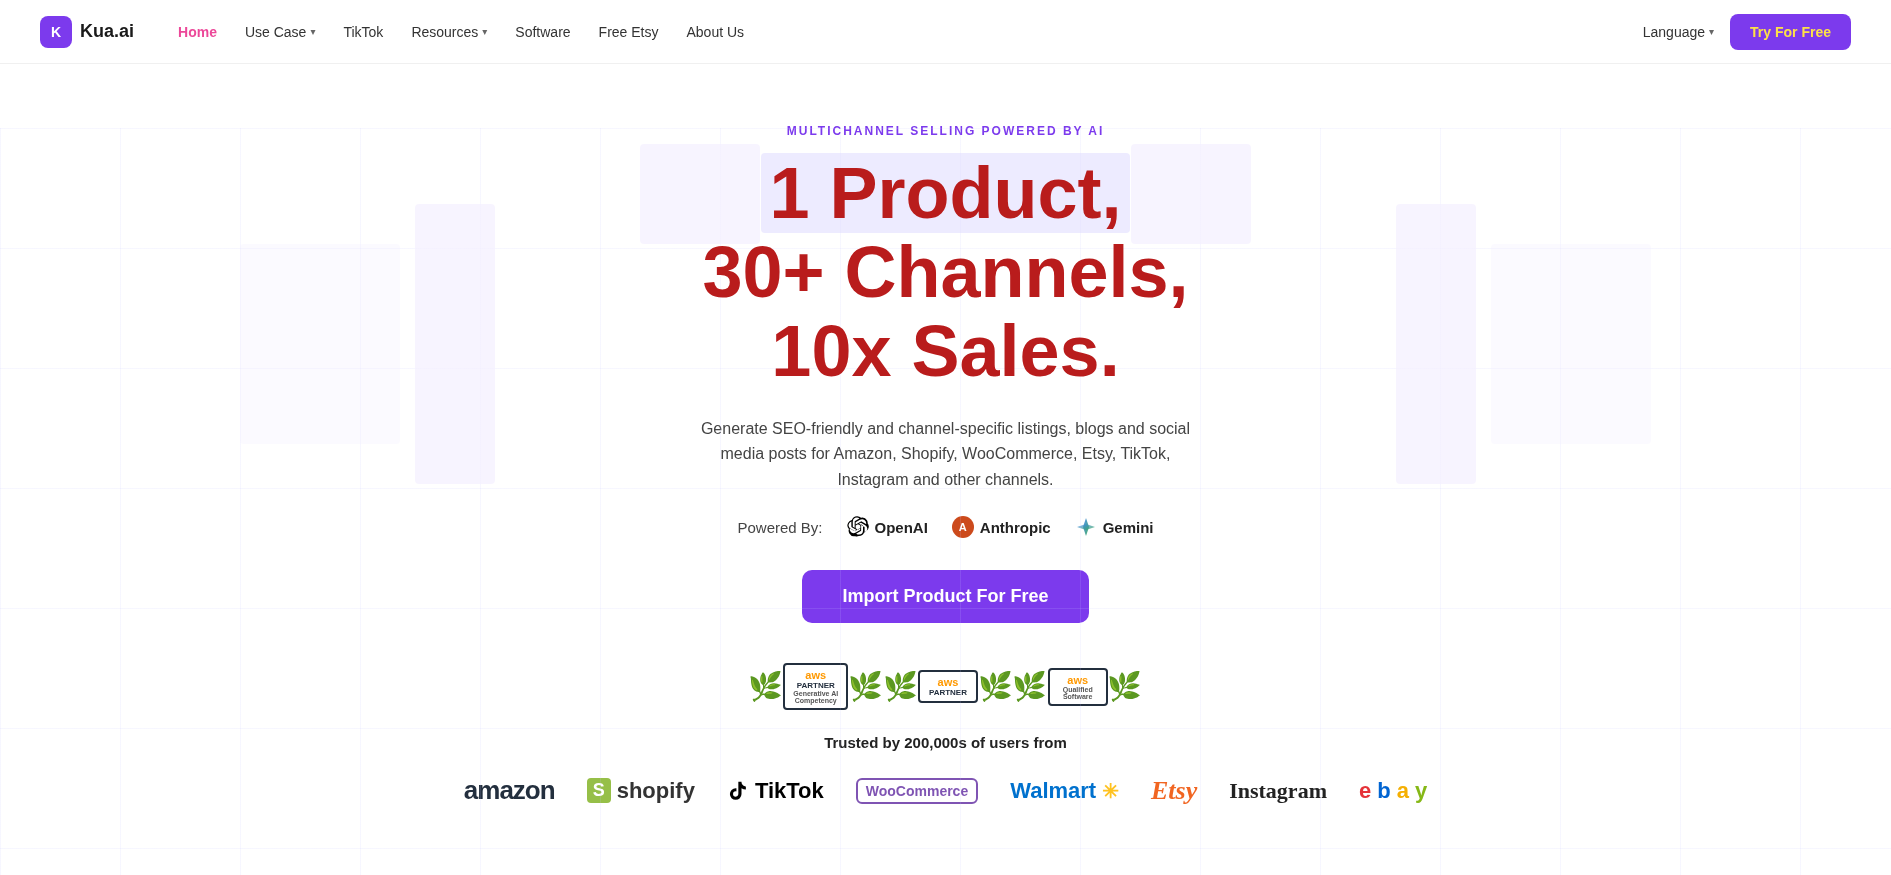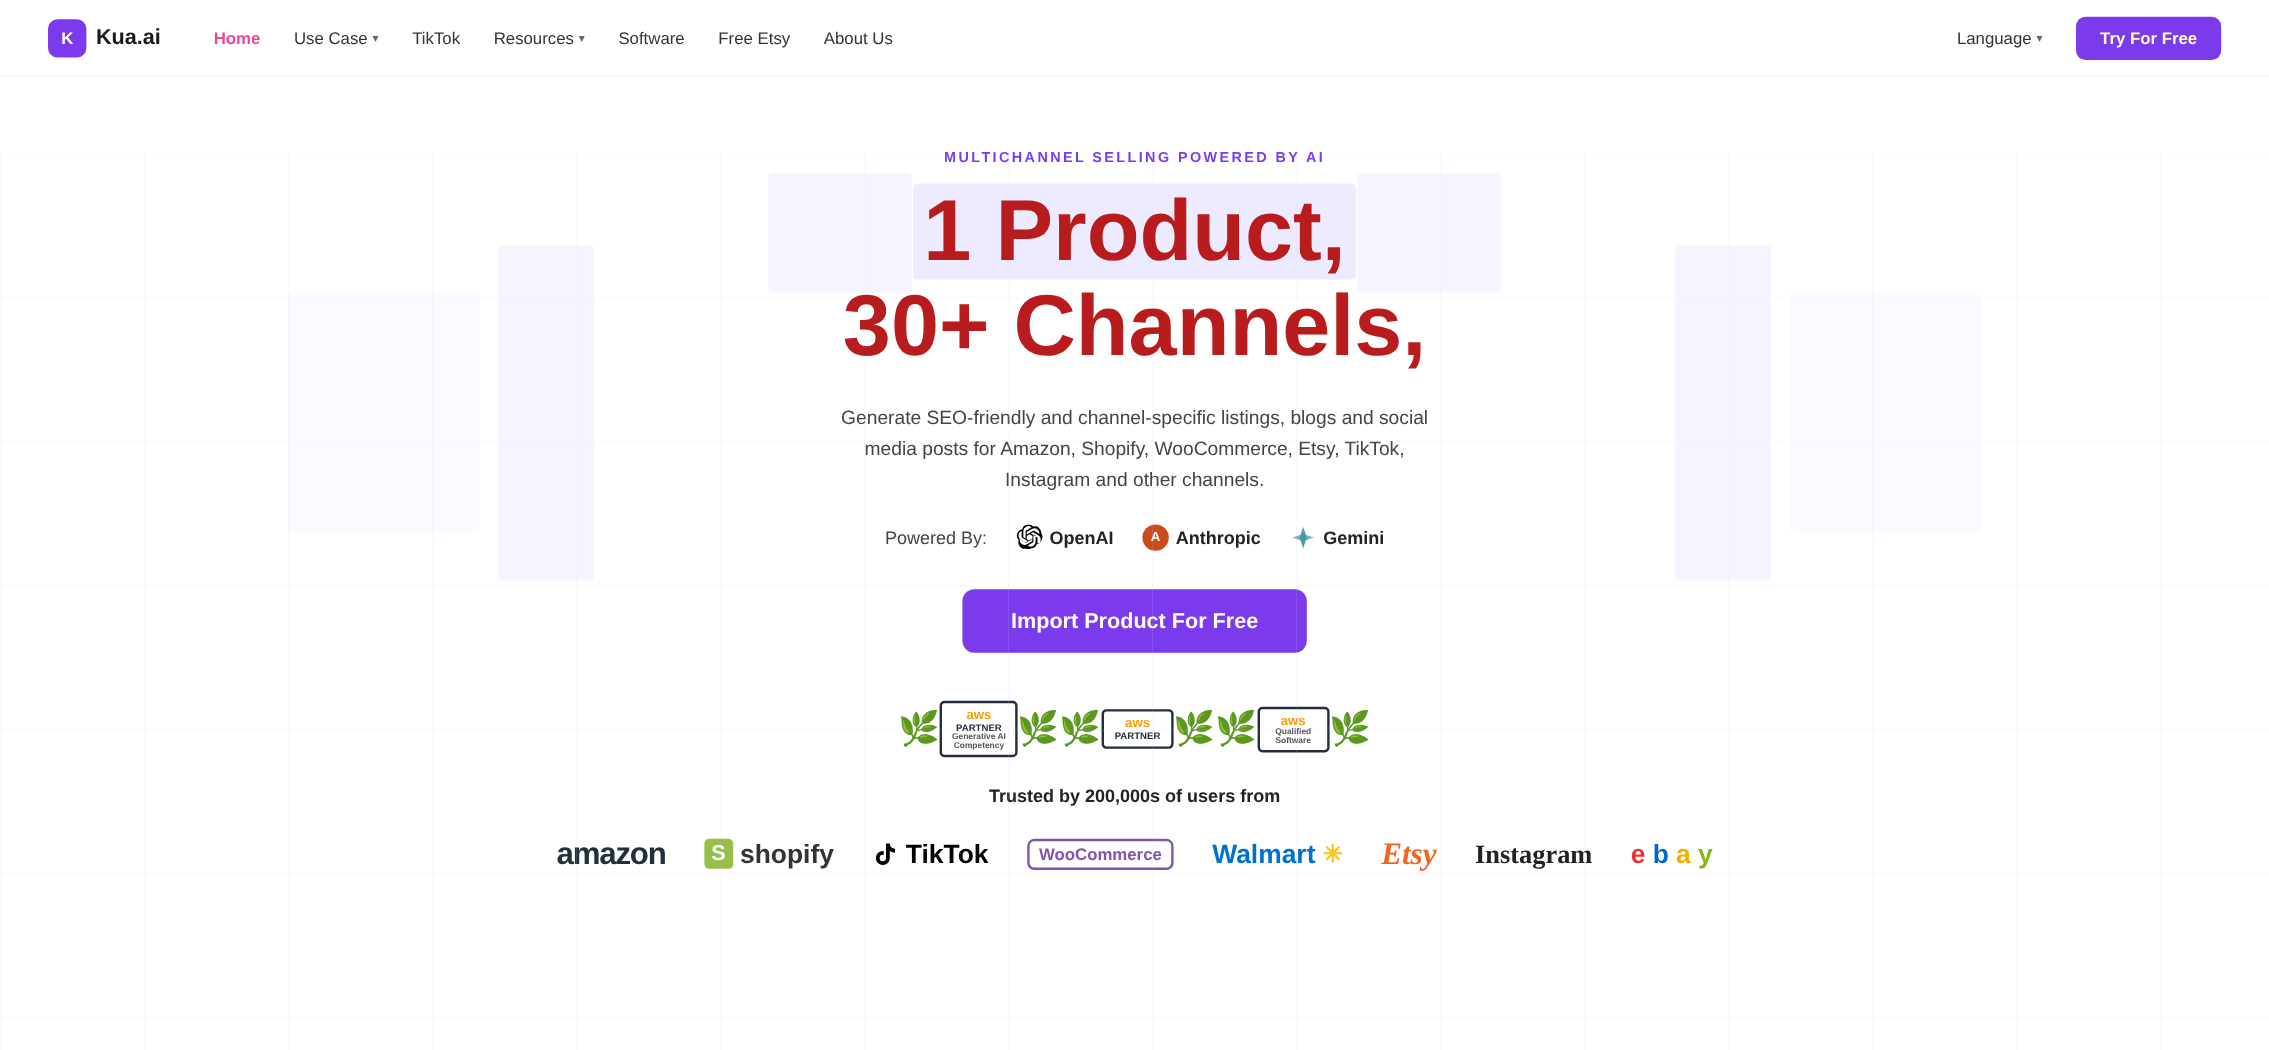--- a/index.html
+++ b/index.html
@@ -18,27 +18,27 @@
       display: flex; align-items: center; justify-content: center; color: #fff; font-weight: 900; font-size: 14px;
     }
     .nav-links { display: flex; align-items: center; gap: 4px; }
     .nav-link {
       padding: 8px 12px; color: #333; font-size: 14px; font-weight: 400;
       cursor: pointer; border-radius: 6px; display: flex; align-items: center; gap: 4px;
       text-decoration: none; background: none; border: none;
     }
     .nav-link.active { color: #ec4899; font-weight: 600; }
     .chevron { font-size: 10px; color: #666; }
-    .nav-right { display: flex; align-items: center; gap: 16px; }
+    .nav-right { display: flex; align-items: center; gap: 4px; }
     .lang-btn {
       background: none; border: none; cursor: pointer; color: #333; font-size: 14px;
       display: flex; align-items: center; gap: 4px; padding: 8px 12px; border-radius: 6px;
     }
     .try-btn {
-      background: #7c3aed; color: #fef9c3; border: none; border-radius: 8px;
+      background: #7c3aed; color: #fde047; border: none; border-radius: 8px;
       padding: 10px 20px; font-size: 14px; font-weight: 600; cursor: pointer;
     }
 
     
     .grid-bg {
       position: absolute; top: 64px; left: 0; right: 0; bottom: 0;
       background-image:
         linear-gradient(rgba(200,200,255,0.15) 1px, transparent 1px),
         linear-gradient(90deg, rgba(200,200,255,0.15) 1px, transparent 1px);
       background-size: 120px 120px;
@@ -163,20 +163,21 @@
   <div class="deco-rect" style="right:415px;top:140px;width:80px;height:280px;"></div>
   <div class="deco-rect" style="right:640px;top:80px;width:120px;height:100px;"></div>
   <div class="deco-rect" style="left:240px;top:180px;width:160px;height:200px;opacity:0.3;"></div>
   <div class="deco-rect" style="right:240px;top:180px;width:160px;height:200px;opacity:0.3;"></div>
 
   <p class="hero-badge">MULTICHANNEL SELLING POWERED BY AI</p>
 
   <h1 class="hero-title">
     <span class="hero-title-highlight">1 Product,</span><br>
     <span>30+ Channels,</span><br>
+    <span>10x Sales.</span>
   </h1>
 
   <p class="hero-desc">Generate SEO-friendly and channel-specific listings, blogs and social media posts for Amazon, Shopify, WooCommerce, Etsy, TikTok, Instagram and other channels.</p>
 
   <div class="powered-row">
     <span class="powered-label">Powered By:</span>
 
     <div class="powered-item">
 
       <svg class="openai-icon" viewBox="0 0 24 24" fill="none" xmlns="http://www.w3.org/2000/svg">

